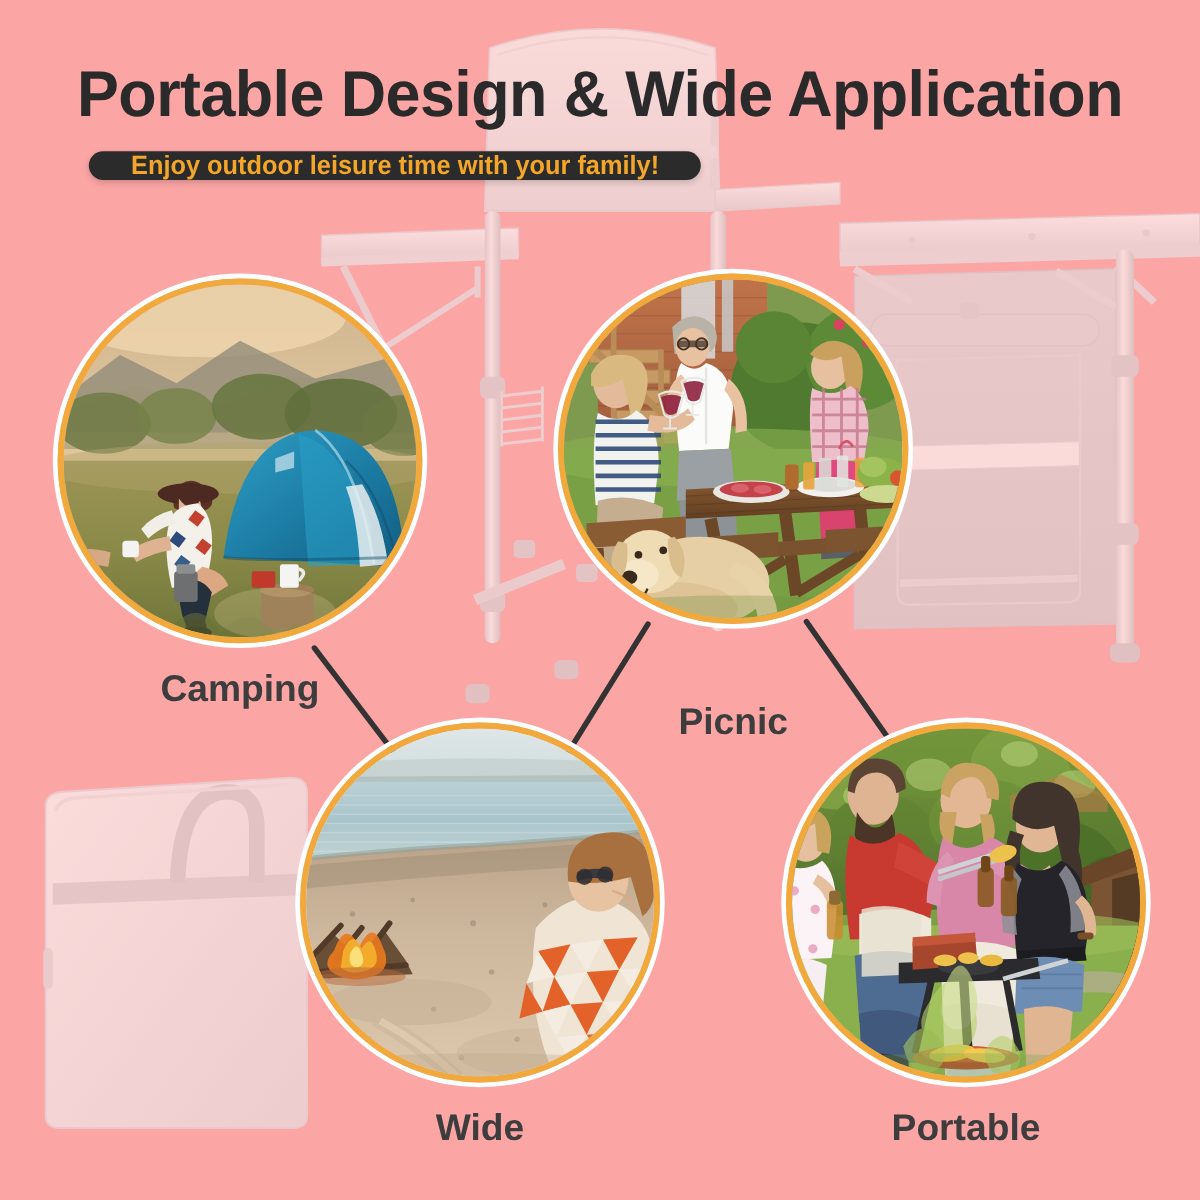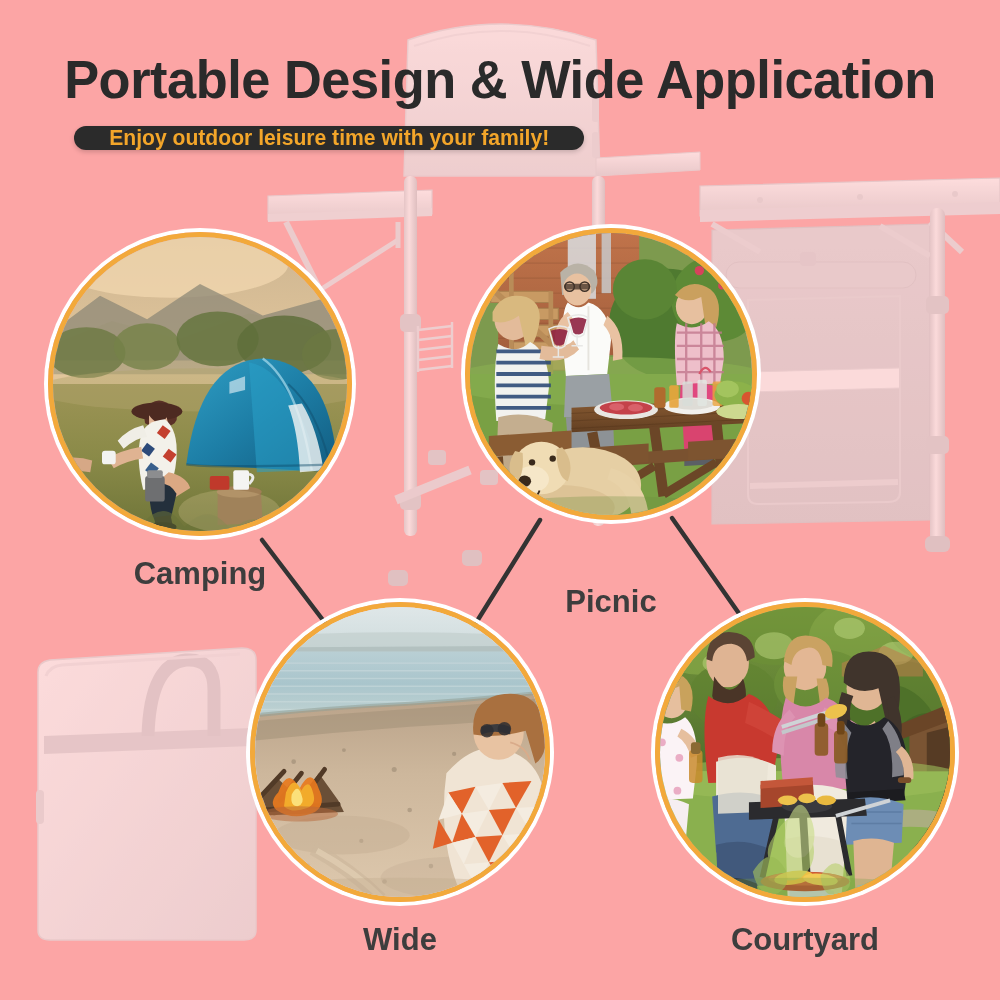--- a/index.html
+++ b/index.html
@@ -630,15 +630,15 @@
 
       <g opacity=".6">
         <path d="M116 240 q24 -44 40 -4 q10 28 -10 44 q-22 10 -32 -14 q-6 -14 2 -26 z" fill="#b4d16a"></path>
         <path d="M132 222 q14 -36 26 2 q6 22 -8 34 q-18 6 -22 -14 z" fill="#c9dd86"></path>
         <path d="M96 274 q18 -30 34 -2 q6 16 -8 24 q-20 6 -26 -22 z" fill="#a9c65e"></path>
         <path d="M166 278 q16 -26 30 0 q4 14 -10 20 q-18 4 -20 -20 z" fill="#b7cf6c"></path>
       </g>
       <ellipse cx="150" cy="296" rx="160" ry="16" fill="#7a9e44" opacity=".3"></ellipse>
     </svg>
   </div>
-  <div class="cap" id="cap-courtyard">Courtyard</div>
+  <div class="cap" id="cap-courtyard">Portable</div>
 
 </div>
 
 </body></html>

